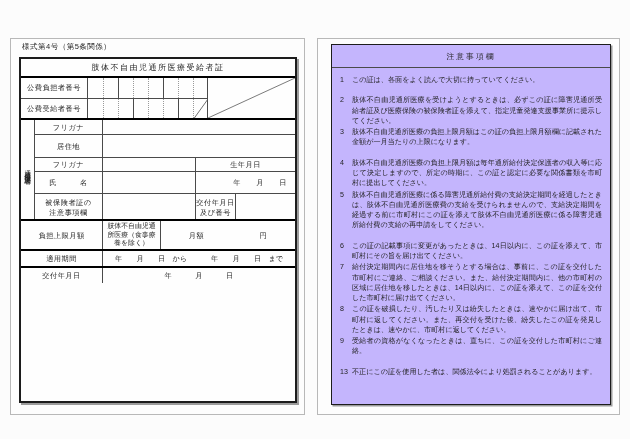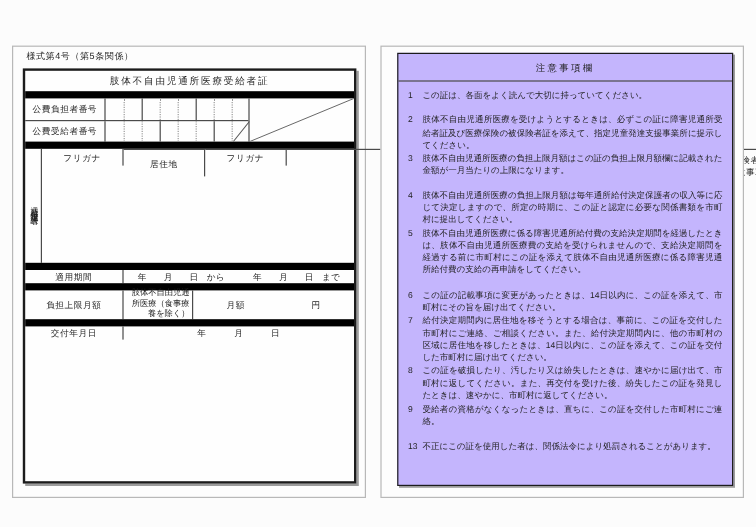--- a/index.html
+++ b/index.html
@@ -12,41 +12,41 @@
   #sheet-left{left:10px;top:38px;width:295px;height:377px;}
   #sheet-right{left:317px;top:38px;width:303px;height:377px;}
   .stamp{position:absolute;left:11px;top:3px;font-size:7.5px;letter-spacing:.5px;white-space:nowrap;}
 
   
   .formtable{
     position:absolute;left:8px;top:18px;width:278px;height:346px;box-sizing:border-box;
     border:2px solid #1c1c1c;background:#fefefe;display:flex;flex-direction:column;
     box-shadow:2px 2px 0 #9c9c9c;
   }
-  .trow{display:flex;border-top:6px solid #000000;box-sizing:border-box;flex:none;min-height:0;}
+  .trow{display:flex;border-top:2px solid #000000;box-sizing:border-box;flex:none;min-height:0;}
   .trow.first{border-top:none;}
   .cell{display:flex;align-items:center;justify-content:center;box-sizing:border-box;
-        font-size:7.2px;letter-spacing:.5px;text-align:right;line-height:1.25;min-width:0;}
+        font-size:7.2px;letter-spacing:.5px;text-align:center;line-height:1.25;min-width:0;}
   .br{border-right:1px solid #4a4a4a;}
   .title-row{height:17px;}
   .title-row .cell{flex:1;font-size:8px;letter-spacing:1.5px;}
   .numlabel{width:67px;flex:none;}
   .digit{width:15px;flex:none;border-left:1px dotted #9a9a9a;box-sizing:border-box;}
   .digit.solid{border-left:1px solid #4a4a4a;}
   .digit.nol{border-left:none;}
   .pair{height:42px;display:flex;}
   .pair-left{width:187px;flex:none;display:flex;flex-direction:column;border-right:1px solid #4a4a4a;box-sizing:border-box;}
   .numrow{display:flex;flex:1;box-sizing:border-box;}
   .numrow.second{border-top:1px solid #4a4a4a;}
   .pair-right{flex:1;position:relative;}
   .diag-svg{position:absolute;inset:0;width:100%;height:100%;}
   .digit{position:relative;}
   .vcell{width:14px;flex:none;border-right:1px solid #4a4a4a;display:flex;align-items:center;justify-content:center;box-sizing:border-box;}
   .vtext{writing-mode:vertical-rl;text-orientation:upright;font-size:6.6px;letter-spacing:1px;line-height:1;}
-  .groupcol{flex:1;display:flex;flex-direction:row;min-width:0;}
+  .groupcol{flex:1;display:flex;flex-direction:column;min-width:0;}
   .srow{display:flex;flex:none;border-top:1px solid #4a4a4a;box-sizing:border-box;}
   .srow.first{border-top:none;}
   .lab2{width:68px;flex:none;}
   .fill{flex:1;}
   .w93{width:93px;flex:none;}
   .w99{width:99px;flex:none;}
   .w40{width:40px;flex:none;}
   .lab82{width:82px;flex:none;}
   .w58{width:58px;flex:none;}
   .two-line{flex-direction:column;justify-content:center;gap:1px;}
@@ -126,20 +126,21 @@
           <div class="cell br lab2">フリガナ</div>
           <div class="cell fill"></div>
         </div>
         <div class="srow" style="height:23px">
           <div class="cell br lab2">居住地</div>
           <div class="cell fill"></div>
         </div>
         <div class="srow" style="height:14px">
           <div class="cell br lab2">フリガナ</div>
           <div class="cell br w93"></div>
+          <div class="cell w99">生年月日</div>
         </div>
         <div class="srow" style="height:22px">
           <div class="cell br lab2">氏　　　名</div>
           <div class="cell br w93"></div>
           <div class="cell w99 right-pad">年　　月　　日</div>
         </div>
         <div class="srow" style="height:28px">
           <div class="cell br lab2 two-line">
             <span>被保険者証の</span>
             <span>注意事項欄</span>
@@ -147,38 +148,38 @@
           <div class="cell br w93"></div>
           <div class="cell br w40 two-line">
             <span>交付年月日</span>
             <span>及び番号</span>
           </div>
           <div class="cell fill"></div>
         </div>
       </div>
     </div>
 
-    <div class="trow" style="height:17px">
-      <div class="cell br lab82">適用期間</div>
-      <div class="from-to">
-        <span>年　　月　　日　から</span>
-        <span>年　　月　　日　まで</span>
-      </div>
-    </div>
-
     <div class="trow" style="height:30px">
       <div class="cell br lab82">負担上限月額</div>
       <div class="cell br w58 desc-cell">肢体不自由児通所医療（食事療養を除く）</div>
       <div class="cell fill spread">
         <span>月額</span>
         <span>円</span>
       </div>
     </div>
 
     <div class="trow" style="height:17px">
+      <div class="cell br lab82">適用期間</div>
+      <div class="from-to">
+        <span>年　　月　　日　から</span>
+        <span>年　　月　　日　まで</span>
+      </div>
+    </div>
+
+    <div class="trow" style="height:17px">
       <div class="cell br lab82">交付年月日</div>
       <div class="cell fill">年　　　月　　　日</div>
     </div>
 
 
   </div>
 </div>
 
 <div class="sheet" id="sheet-right">
   <div class="notesbox">

